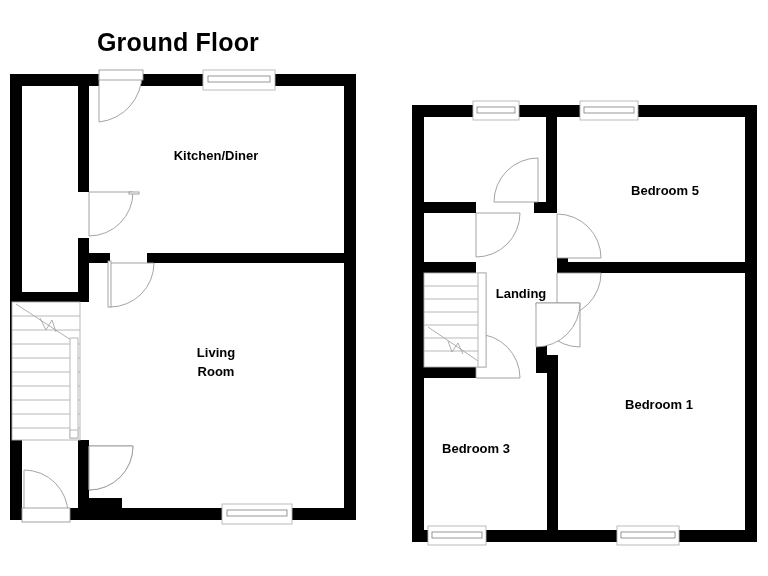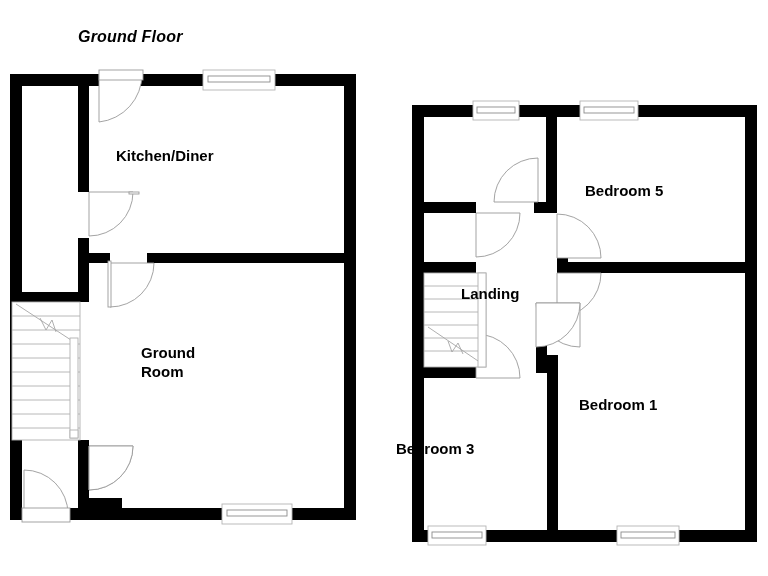--- a/index.html
+++ b/index.html
@@ -16,34 +16,34 @@
   #plan-root {
     position: relative;
     width: 768px;
     height: 576px;
     background: #ffffff;
   }
   .floor-title {
     position: absolute;
     font-family: "Liberation Sans", sans-serif;
     font-weight: bold;
-    font-size: 16px;
+    font-size: 25px;
     color: #000000;
     letter-spacing: 0.2px;
     white-space: nowrap;
-    text-align: left;
-    font-style: italic;
+    text-align: center;
   }
   .room-label {
     position: absolute;
     font-family: "Liberation Sans", sans-serif;
     font-weight: bold;
-    font-size: 15px;
+    font-size: 13px;
     color: #000000;
     white-space: pre-line;
+    text-align: center;
     line-height: 19px;
   }
   svg.plan-svg {
     position: absolute;
     left: 0;
     top: 0;
     width: 768px;
     height: 576px;
   }
   .wall { fill: #000000; }
@@ -249,21 +249,21 @@
         <path class="stair-arrow" d="M 448,341 L 452,352 L 458,343 L 463,354"></path>
         <rect class="stair-box" x="478" y="273" width="8" height="94"></rect>
       </g>
     </g>
   </svg>
 
   <div class="floor-title" style="left:78px; top:28px; width:200px;">Ground Floor</div>
 
   <div class="room-label" style="left:116px; top:146px; width:200px;">Kitchen/Diner</div>
 
-  <div class="room-label" style="left:141px; top:343px; width:150px;">Ground
+  <div class="room-label" style="left:141px; top:343px; width:150px;">Living
 Room</div>
 
 
 
   <div class="room-label" style="left:585px; top:181px; width:160px;">Bedroom 5</div>
 
   <div class="room-label" style="left:461px; top:284px; width:120px;">Landing</div>
 
   <div class="room-label" style="left:579px; top:395px; width:160px;">Bedroom 1</div>
 

